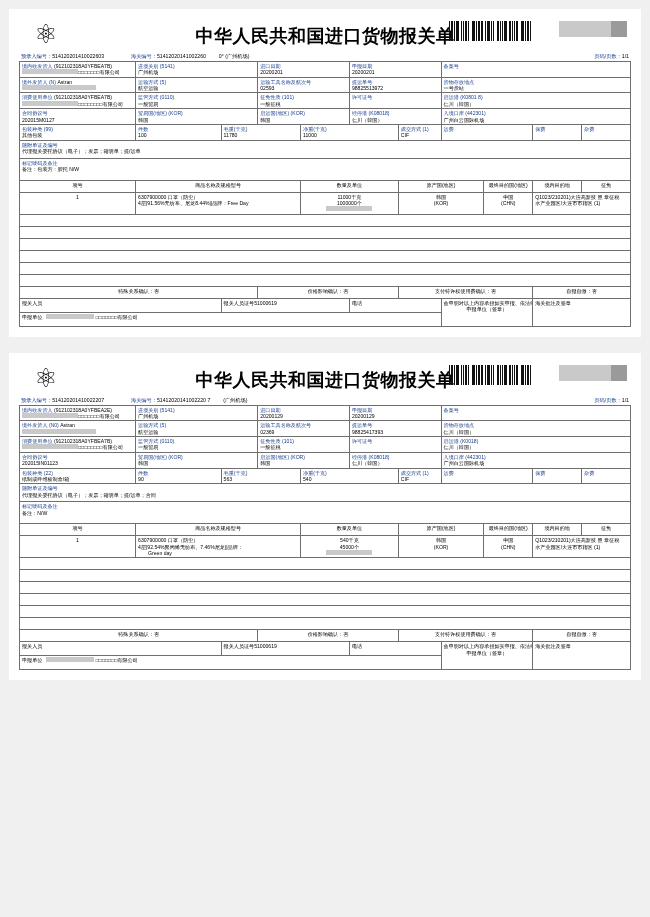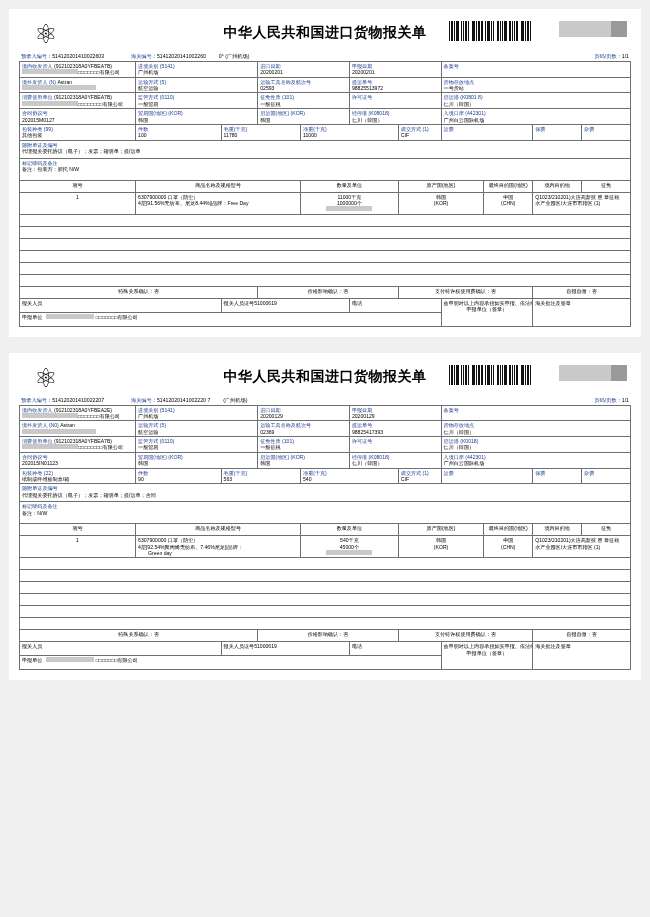--- a/index.html
+++ b/index.html
@@ -24,21 +24,21 @@
   .sheet.second { margin-top: 16px; }
 
   
   .doc-head { position:relative; height:36px; }
   .emblem {
     position:absolute; left:12px; top:2px; width:30px; height:30px;
     font-size:26px; line-height:30px; text-align:center;
   }
   .doc-title {
     position:absolute; left:0; right:0; top:7px; text-align:center;
-    font-size:14px; font-weight:bold; letter-spacing:.5px;
+    font-size:18px; font-weight:bold; letter-spacing:.5px;
   }
   .barcode {
     position:absolute; right:4px; top:4px; width:178px; height:22px;
     display:flex; align-items:flex-start; gap:0;
   }
   .bc-lines { width:108px; height:20px; }
   .bc-lines span { display:inline-block; height:20px; background:#111; margin-right:1px; vertical-align:top;}
   .redact { background:#c9c9c9; display:inline-block; }
   .redact.dark { background:#9a9a9a; }
 

